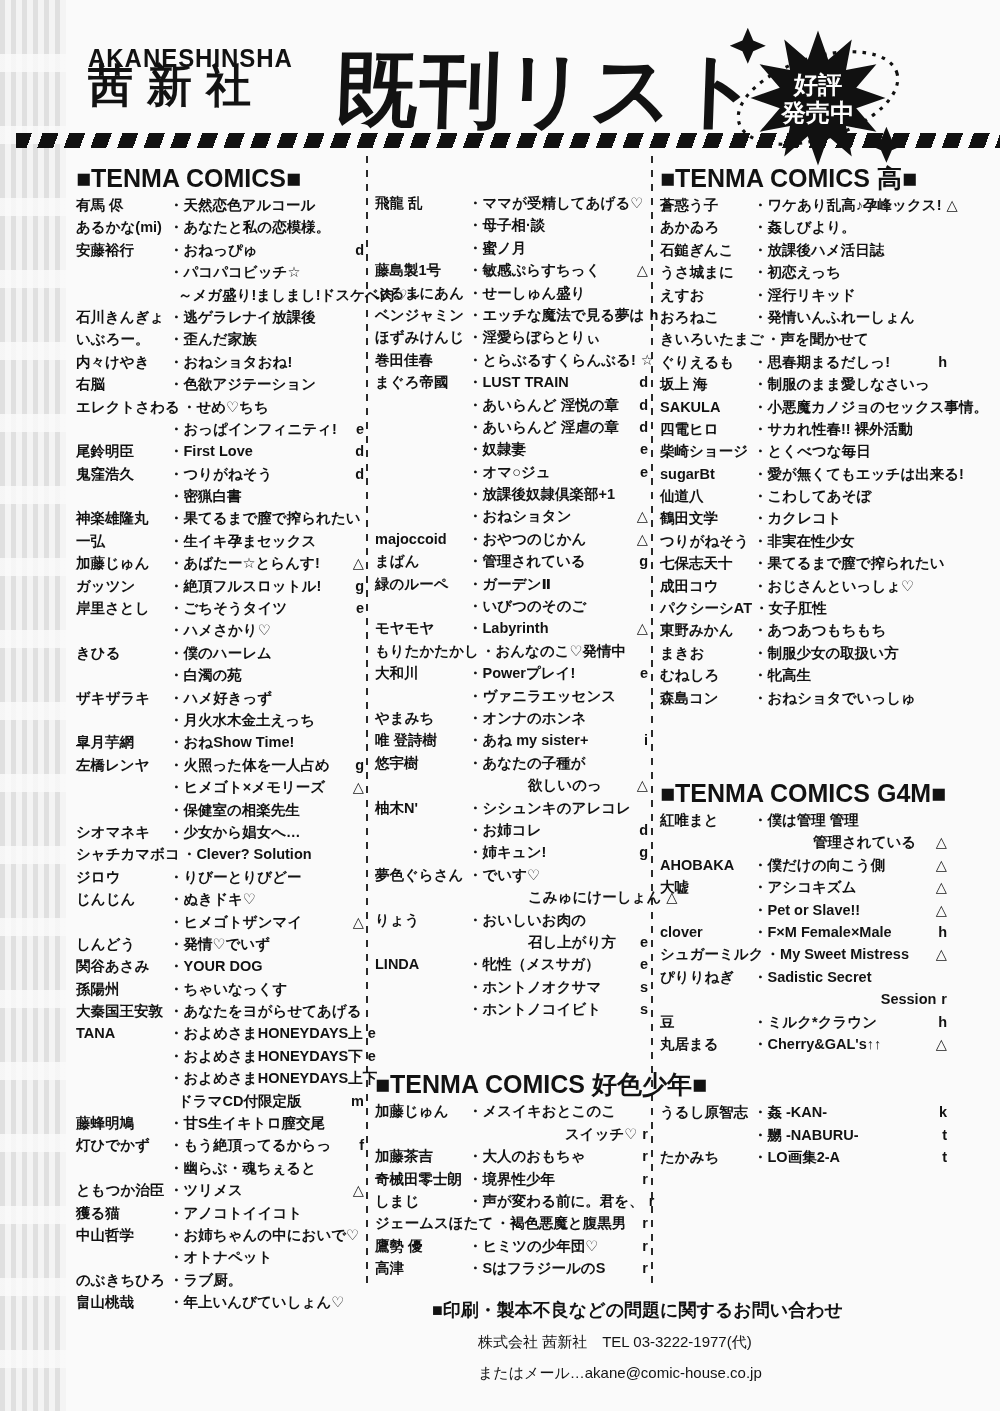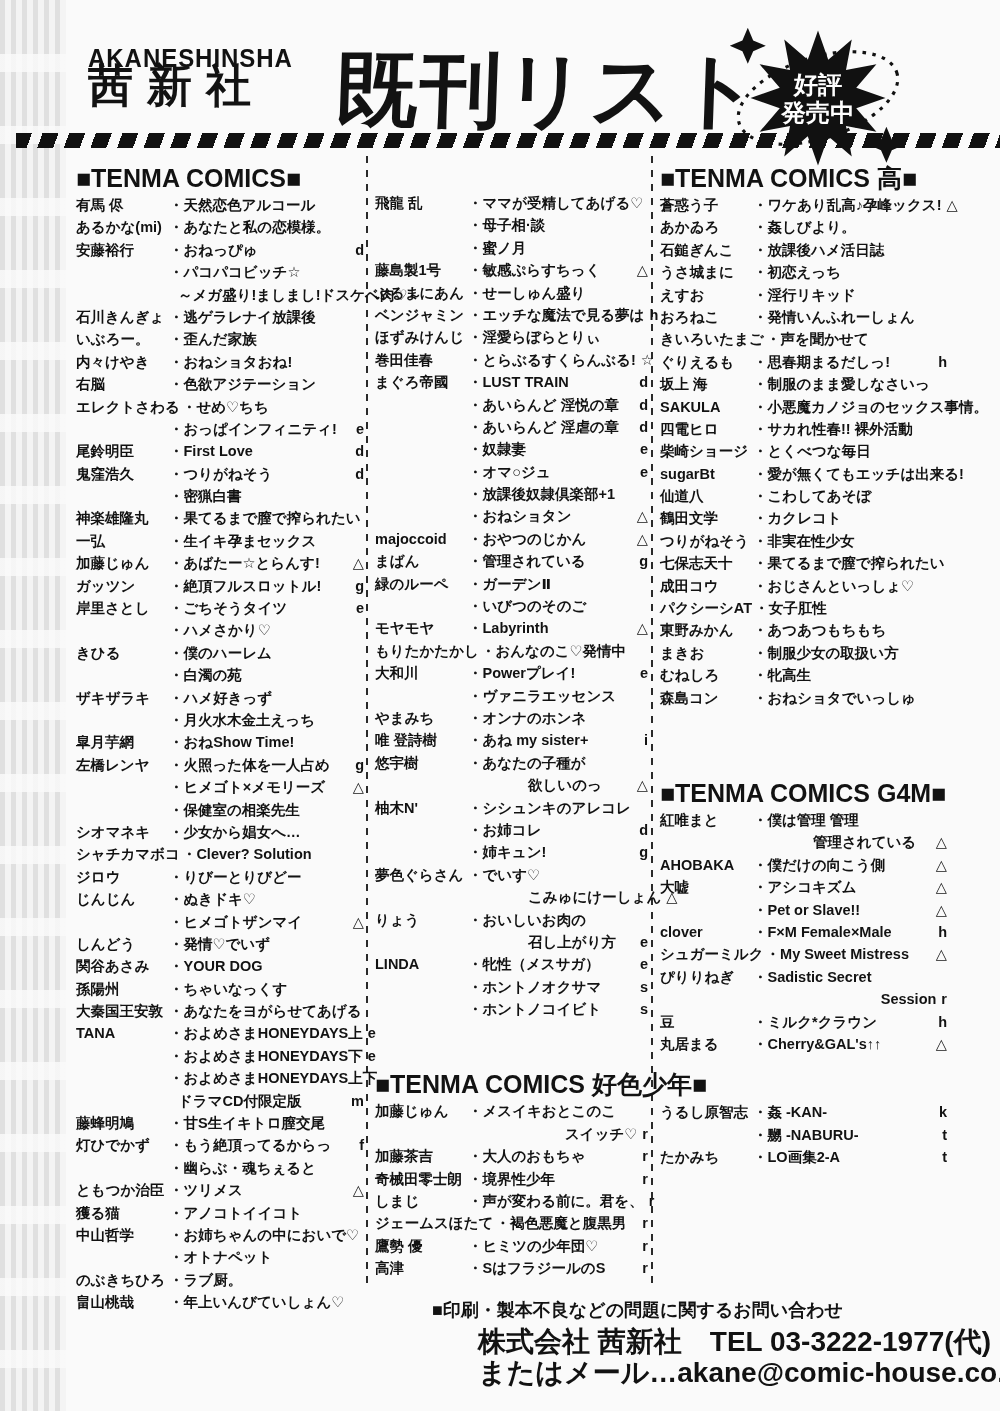--- a/index.html
+++ b/index.html
@@ -65,21 +65,21 @@
   .title  { flex:0 1 auto; }
   .mark   { margin-left:auto; padding-left:5px; font-size:14.5px; }
   .indent1 .title { padding-left:9px; }
   .indent2 .title { padding-left:60px; }
   .indent3 .title { margin-left:auto; }
   .indent3 .mark  { margin-left:0; }
   
   .footer { position:absolute; left:432px; top:1296px; width:555px; }
   .footer-line1 { font-size:18px; font-weight:bold; line-height:30px; white-space:nowrap;font-family:Liberation Mono, monospace; }
   .footer-line2, .footer-line3 {
-    font-size:28px; font-weight:bold; line-height:31px; padding-left:46px; white-space:nowrap;
+    font-size:15px; font-weight:normal; line-height:31px; padding-left:46px; white-space:nowrap;
   }
 </style>
 </head>
 <body>
 
 <div class="watermark"></div>
 
 <div class="romaji">AKANESHINSHA</div>
 <div class="publisher">茜新社</div>
 <div class="list-title">既刊リスト</div>

